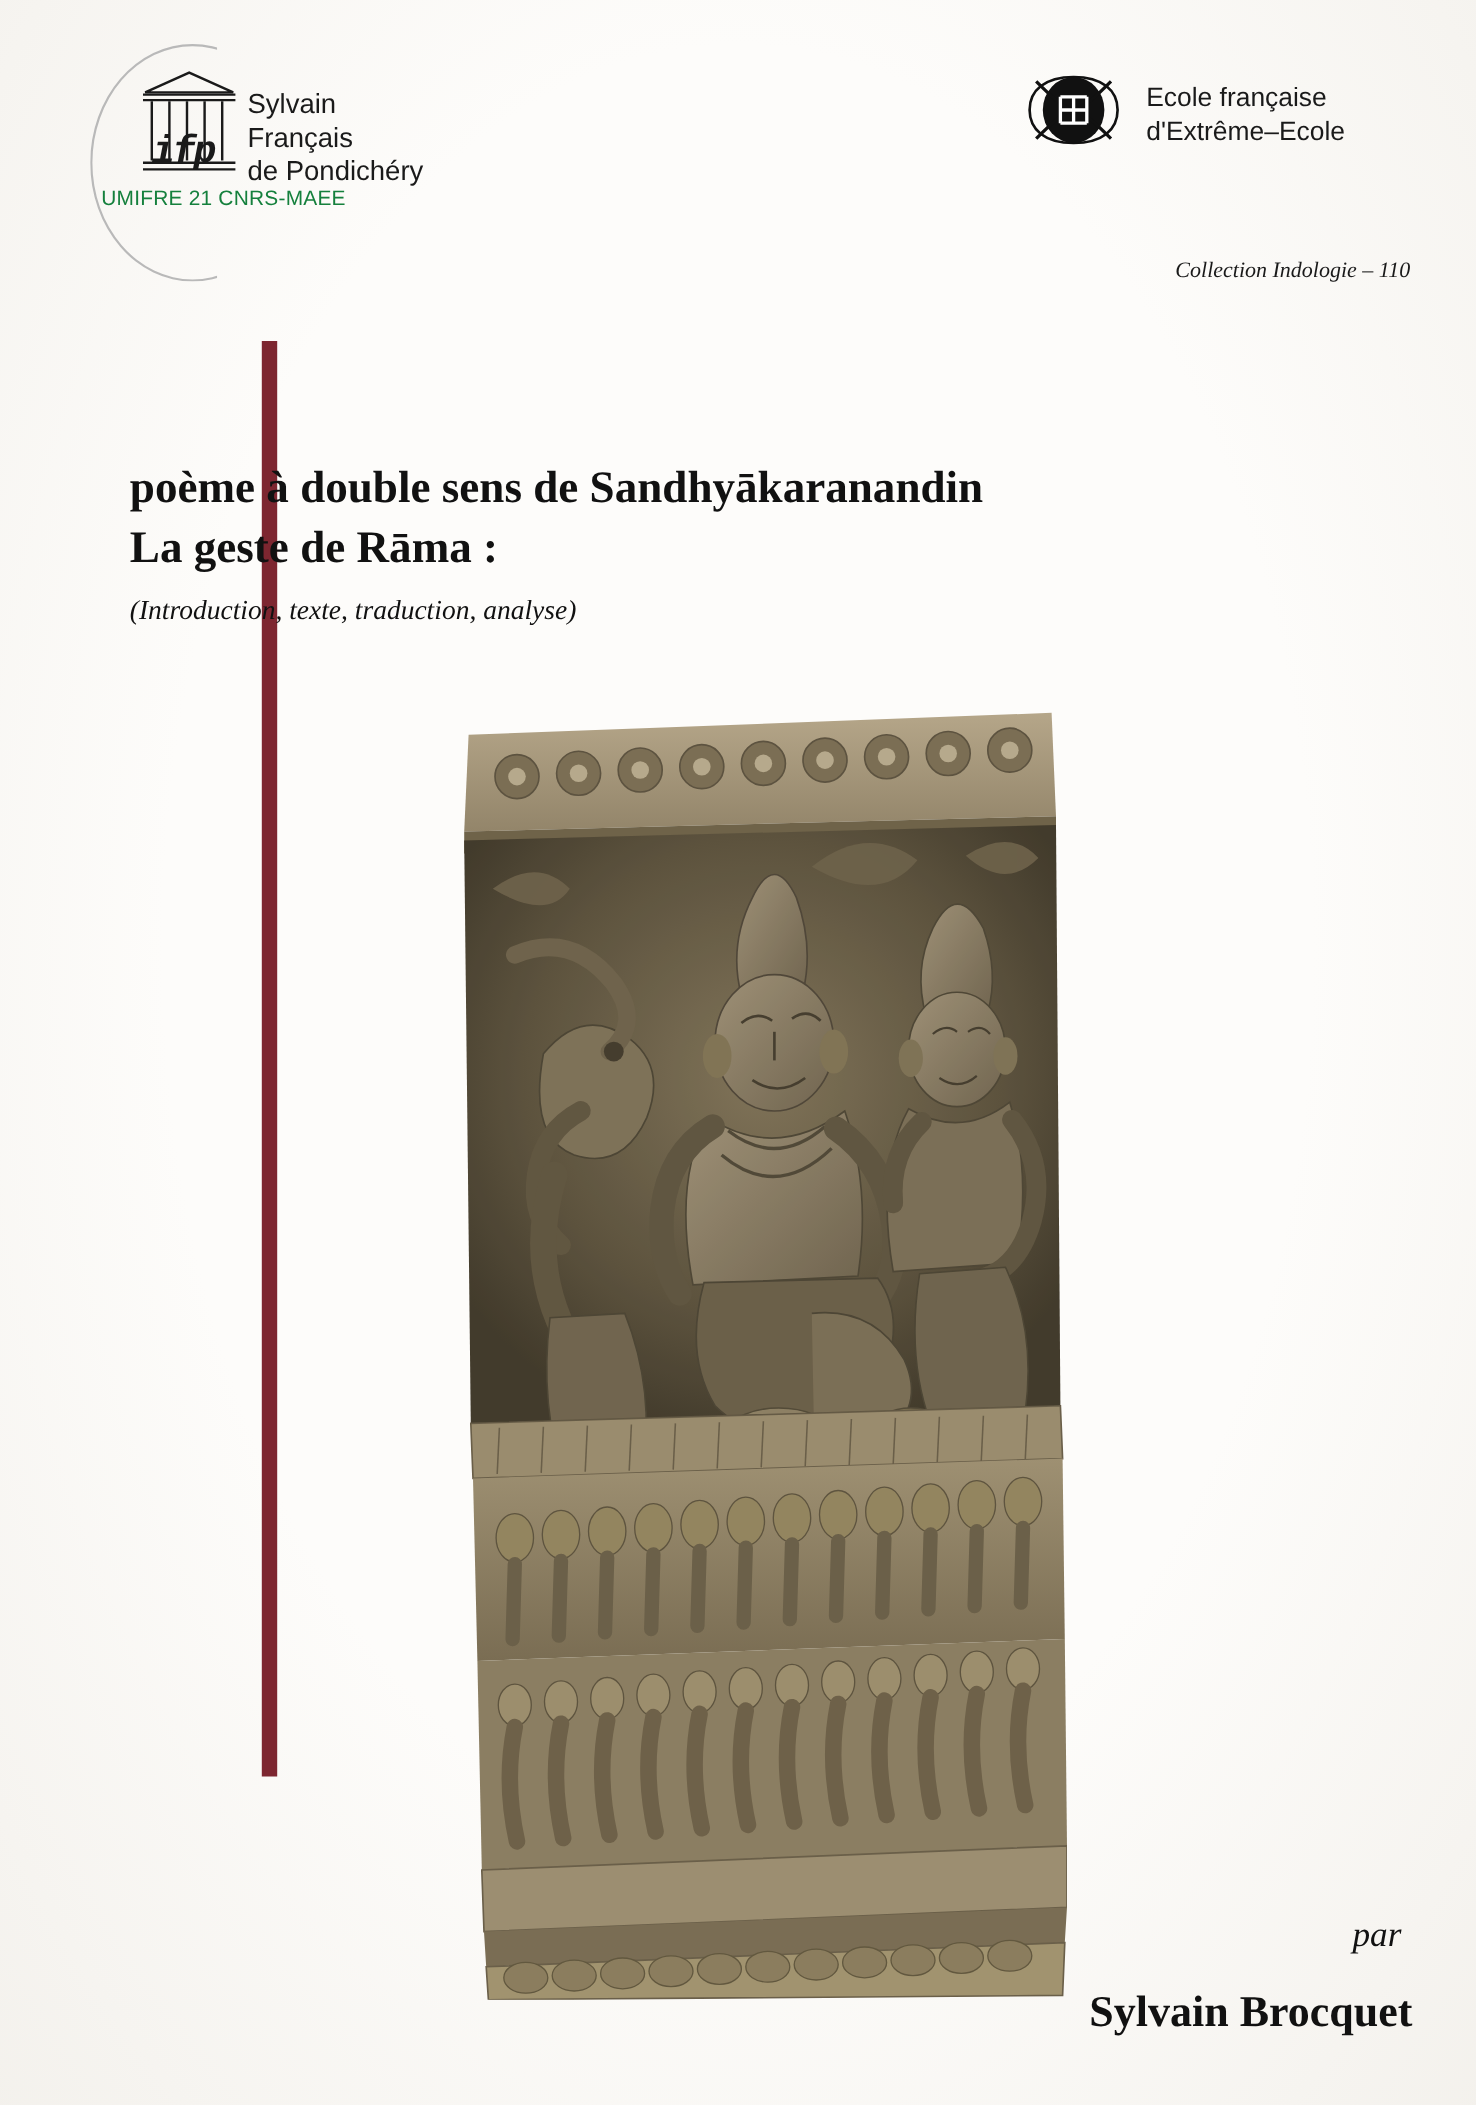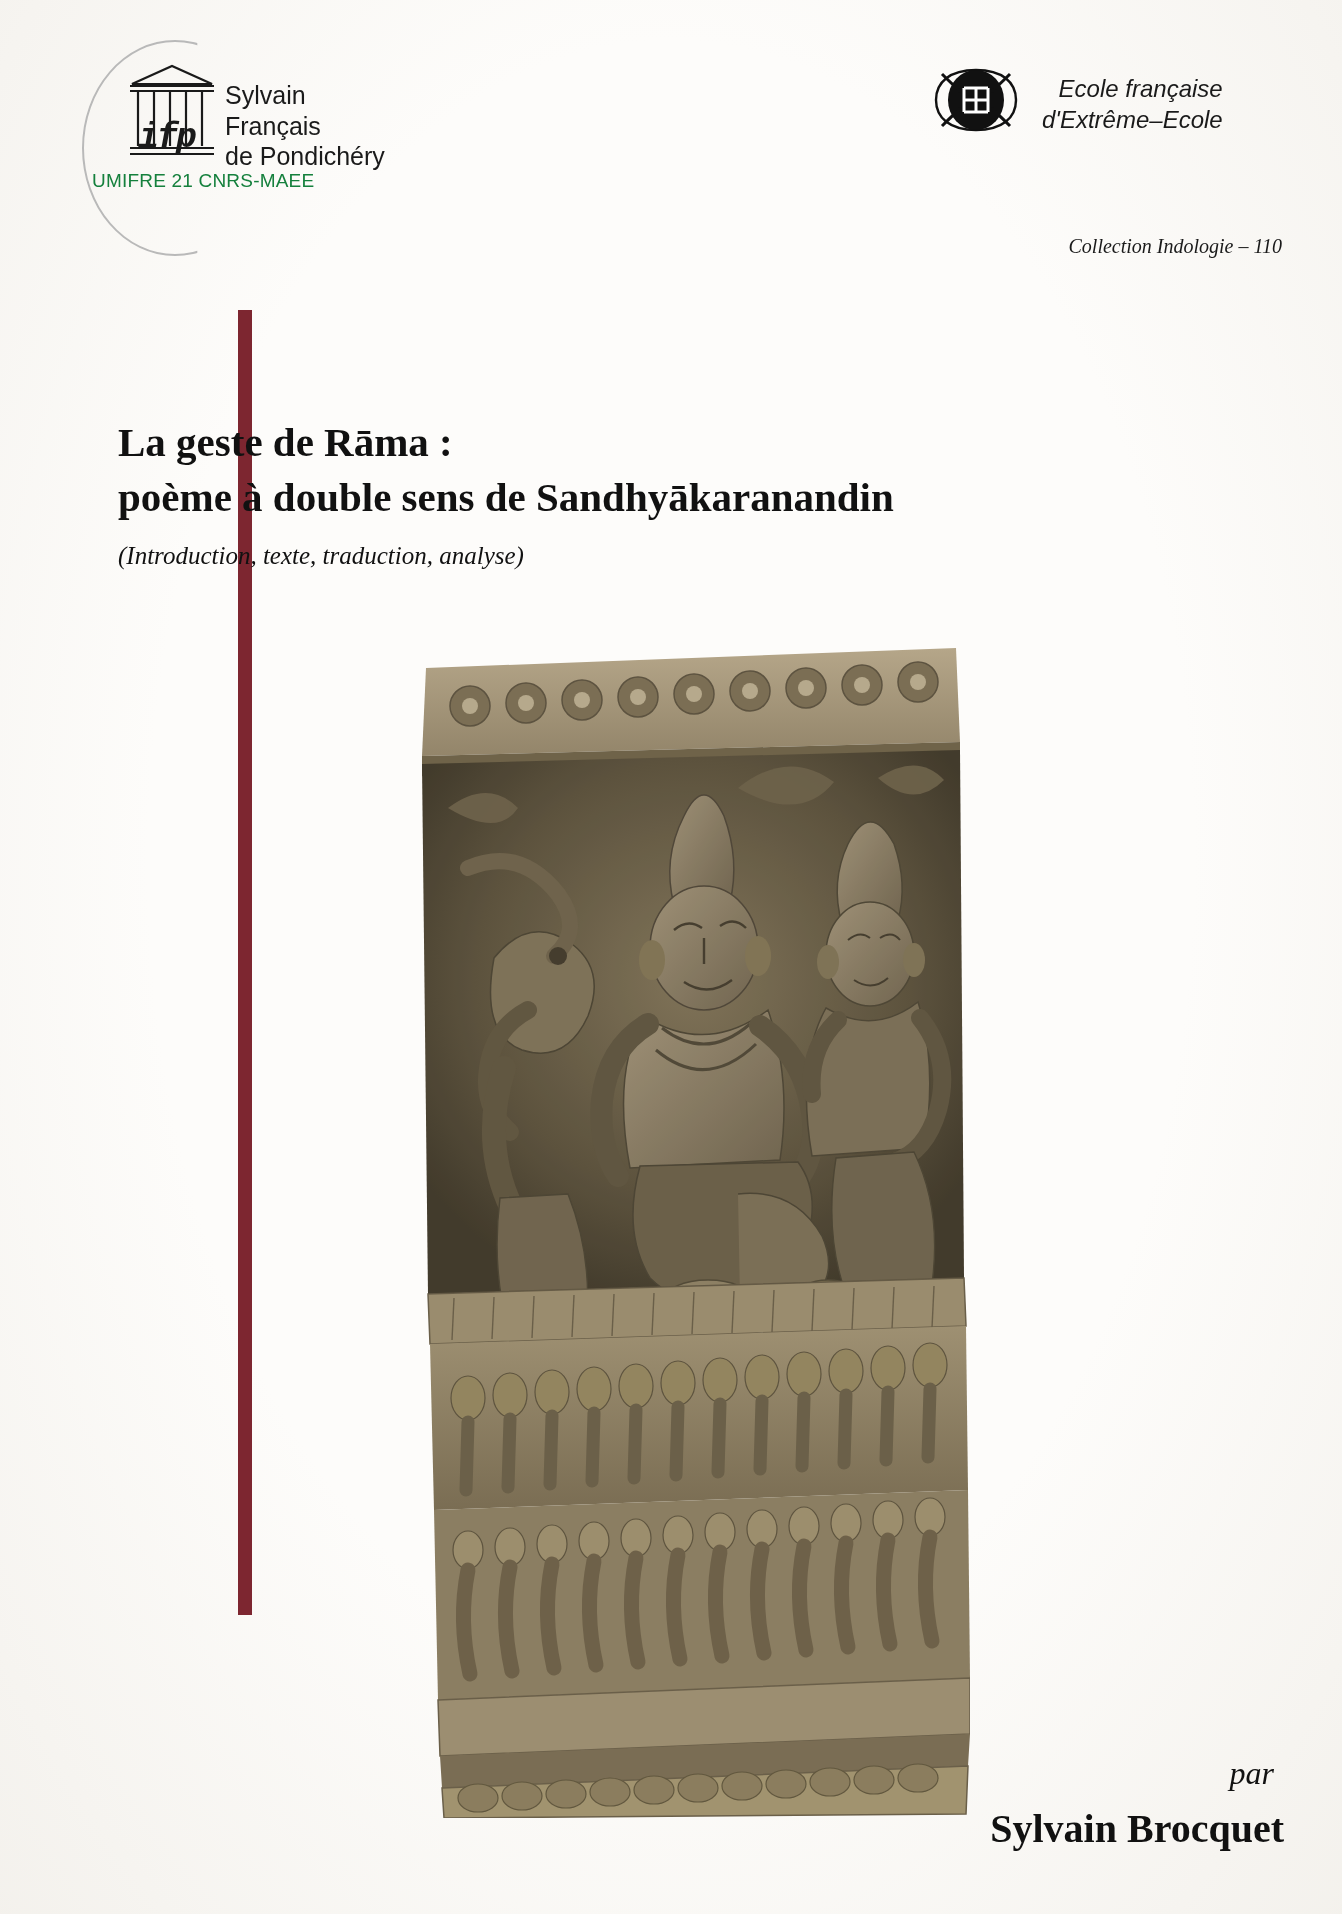--- a/index.html
+++ b/index.html
@@ -100,26 +100,24 @@
     left: 0;
     top: 0;
     width: 92px;
     height: 76px;
   }
   .efeo-name {
     position: absolute;
     left: 112px;
     top: 12px;
     font-family: "Liberation Sans", sans-serif;
-    font-style: italic;
     font-size: 24px;
     line-height: 1.28;
     color: #1a1a1a;
     white-space: nowrap;
-    text-align: right;
   }
 
   .collection {
     position: absolute;
     right: 60px;
     top: 235px;
     font-family: "Liberation Serif", serif;
     font-style: italic;
     font-size: 20px;
     color: #1a1a1a;
@@ -174,21 +172,21 @@
     position: absolute;
     right: 58px;
     bottom: 62px;
     text-align: right;
   }
   .par {
     font-family: "Liberation Serif", serif;
     font-style: italic;
     font-size: 32px;
     color: #111;
-    margin-bottom: 13px;
+    margin-bottom: 28px;
     margin-right: 10px;
   }
   .author {
     font-family: "Liberation Serif", serif;
     font-weight: 700;
     font-size: 40px;
     color: #111;
     white-space: nowrap;
   }
 </style>
@@ -253,22 +251,22 @@
       <div>Ecole française</div>
       <div>d'Extrême–Ecole</div>
     </div>
   </div>
 
   <div class="collection">Collection Indologie – 110</div>
 
   <div class="vrule"></div>
 
   <div class="title-block">
+    <div class="title-line">poème à double sens de Sandhyākaranandin</div>
     <div class="title-line">La geste de Rāma :</div>
-    <div class="title-line">poème à double sens de Sandhyākaranandin</div>
     <div class="subtitle">(Introduction, texte, traduction, analyse)</div>
   </div>
 
   <div class="photo">
     <svg viewBox="0 0 562 1180" width="562" height="1180" preserveAspectRatio="none">
       <defs>
         <linearGradient id="stoneMain" x1="0" y1="0" x2="1" y2="1">
           <stop offset="0%" stop-color="#a09276"></stop>
           <stop offset="45%" stop-color="#8a7c61"></stop>
           <stop offset="100%" stop-color="#6d614a"></stop>

